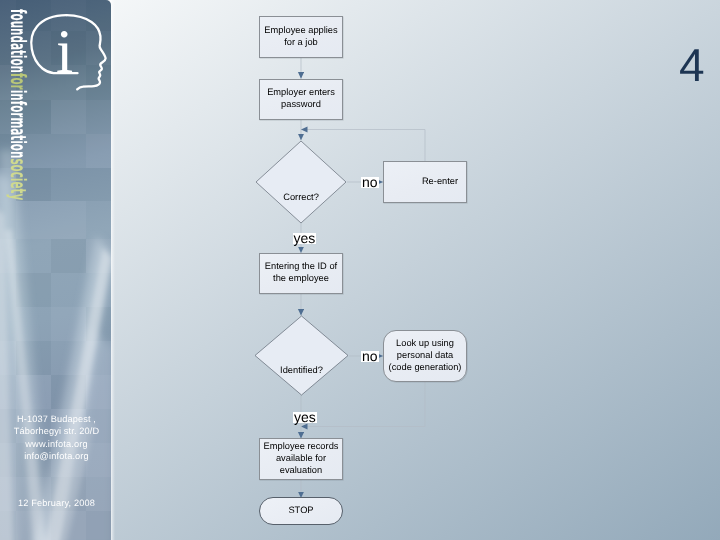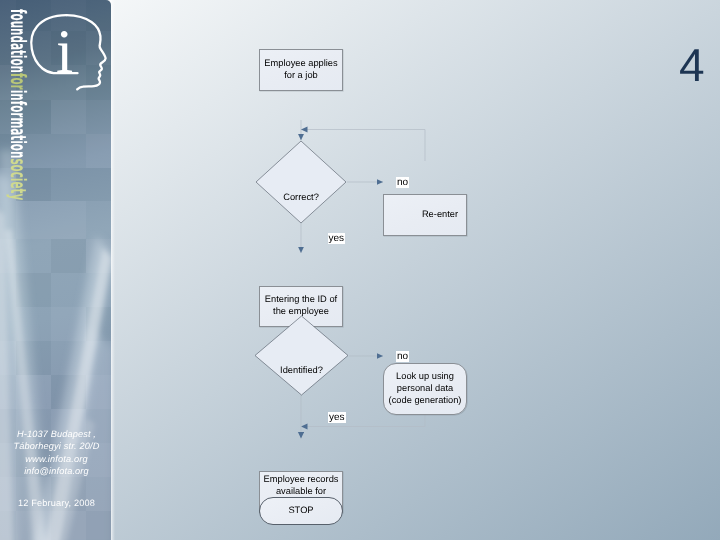--- a/index.html
+++ b/index.html
@@ -28,43 +28,43 @@
     transform:rotate(90deg) translate(0,-17.6px) scaleX(0.545);
     white-space:nowrap;font-family:"DejaVu Sans Condensed","DejaVu Sans",sans-serif;
     font-weight:bold;font-size:21.2px;letter-spacing:0px;line-height:21px;}
   .brand .b1{color:#ffffff;}
   .brand .b2{color:#b9c778;}
   .brand .b3{color:#ffffff;}
   .brand .b4{color:#cfd98f;}
   .sb-text{position:absolute;left:0;width:113px;text-align:center;color:#ffffff;
     font-family:"Liberation Sans",sans-serif;font-size:9.2px;line-height:12.4px;
     letter-spacing:0.15px;}
-  .sb-addr{top:428px;font-style:italic;}
+  .sb-addr{top:413px;}
   .sb-date{top:497px;}
   .sb-edge{position:absolute;left:110px;top:0;width:5px;height:540px;
     background:linear-gradient(90deg,rgba(255,255,255,0.95) 0%,rgba(255,255,255,0.35) 55%,rgba(255,255,255,0) 100%);}
 
   
   .fc{position:absolute;left:0;top:0;width:720px;height:540px;}
   .node{position:absolute;box-sizing:border-box;display:flex;align-items:center;
     justify-content:center;text-align:center;color:#000;
     font-family:"Liberation Sans",sans-serif;font-size:9.3px;line-height:11.9px;
     white-space:pre-line;}
   .proc{border:0.9px solid #8a8f95;
     background:linear-gradient(160deg,#ecf0f6 0%,#e8ecf3 55%,#e5eaf2 100%);
-    box-shadow:0.6px 0.6px 0 rgba(80,90,100,0.22);margin-top:33px;}
+    box-shadow:0.6px 0.6px 0 rgba(80,90,100,0.22);}
   .term{border:0.8px solid #57606b;border-radius:999px;
     background:linear-gradient(160deg,#edf1f7 0%,#e9edf4 55%,#e5eaf2 100%);}
   .dnode{position:absolute;display:flex;align-items:center;justify-content:center;
     color:#000;font-family:"Liberation Sans",sans-serif;font-size:9.3px;line-height:11.9px;}
   .dnode svg{position:absolute;left:0;top:0;}
   .dnode span{position:relative;z-index:2;margin-top:31px;}
   .elabel{position:absolute;background:#ffffff;color:#000;
-    font-family:"Liberation Sans",sans-serif;font-size:10px;line-height:11px;
-    padding:0px 1px;margin-left:35px;}
+    font-family:"Liberation Sans",sans-serif;font-size:14px;line-height:11px;
+    padding:0px 1px;}
 </style>
 </head>
 <body>
 
 <div id="slide">
   <div class="bg-base"></div>
   <div class="pagenum">4</div>
   <div class="sb-edge"></div>
   <svg class="fc" width="720" height="540" viewBox="0 0 720 540">
     <defs>
@@ -82,20 +82,24 @@
       <path d="M349,356 L383,356" marker-end="url(#ah)"></path>
       <path d="M425,382 L425,426.5 L301,426.5" marker-end="url(#ah)"></path>
       <path d="M301,395 L301,438.5" marker-end="url(#ah)"></path>
       <path d="M301,480 L301,498" marker-end="url(#ah)"></path>
     </g>
   </svg>
 
   <div class="node proc" style="left:259px;top:16px;width:84px;height:41.5px;">
     <span>Employee applies
 for a job</span>
+  </div>
+  <div class="node proc" style="left:259px;top:78.5px;width:84px;height:41.5px;">
+    <span>Employer enters
+password</span>
   </div>
   <div class="dnode" style="left:255px;top:140px;width:92px;height:84px;">
     <svg width="92" height="84" viewBox="0 0 92 84">
       <polygon points="46,1 91,42 46,83 1,42" fill="#e7ecf4" stroke="#3c4652" stroke-width="0.55"></polygon>
     </svg>
     <span>Correct?</span>
   </div>
   <div class="node proc" style="left:383px;top:161px;width:84px;height:42px;padding-left:30px;">
     <span>Re-enter</span>
   </div>

